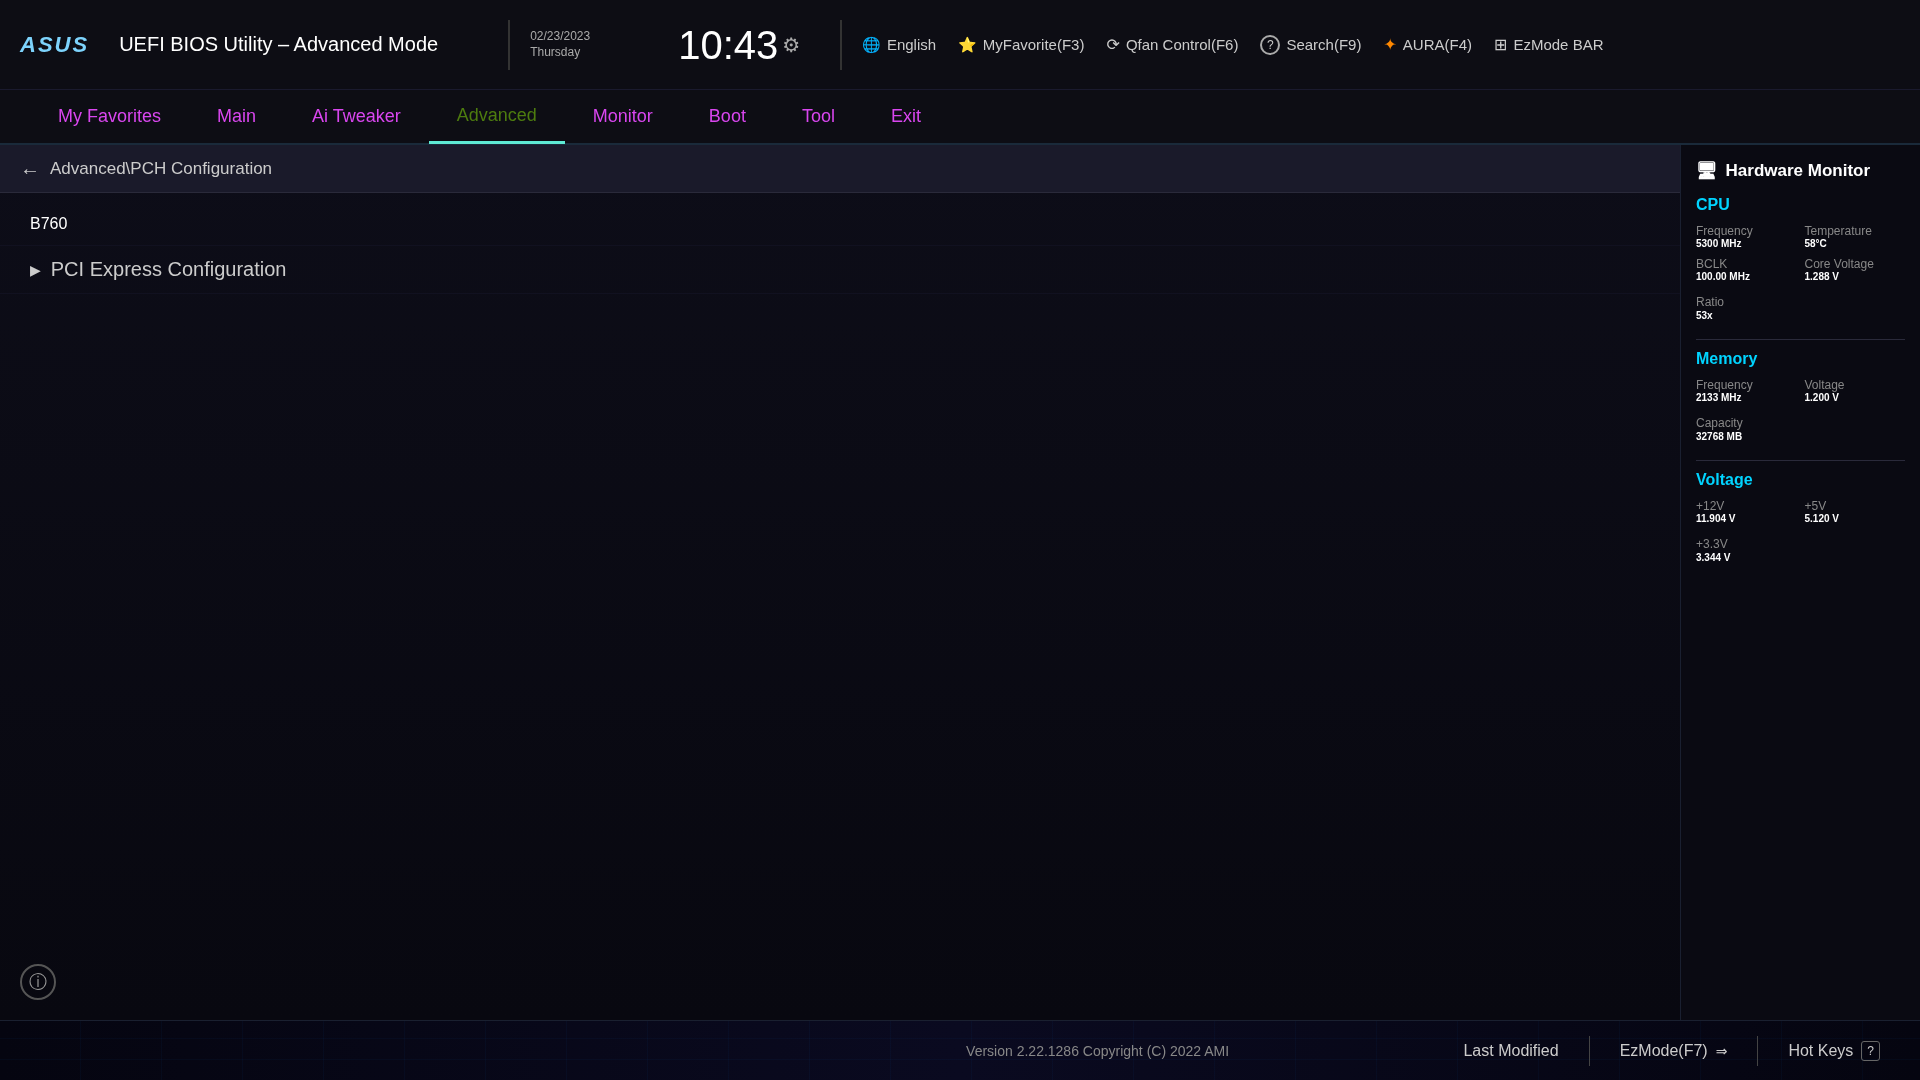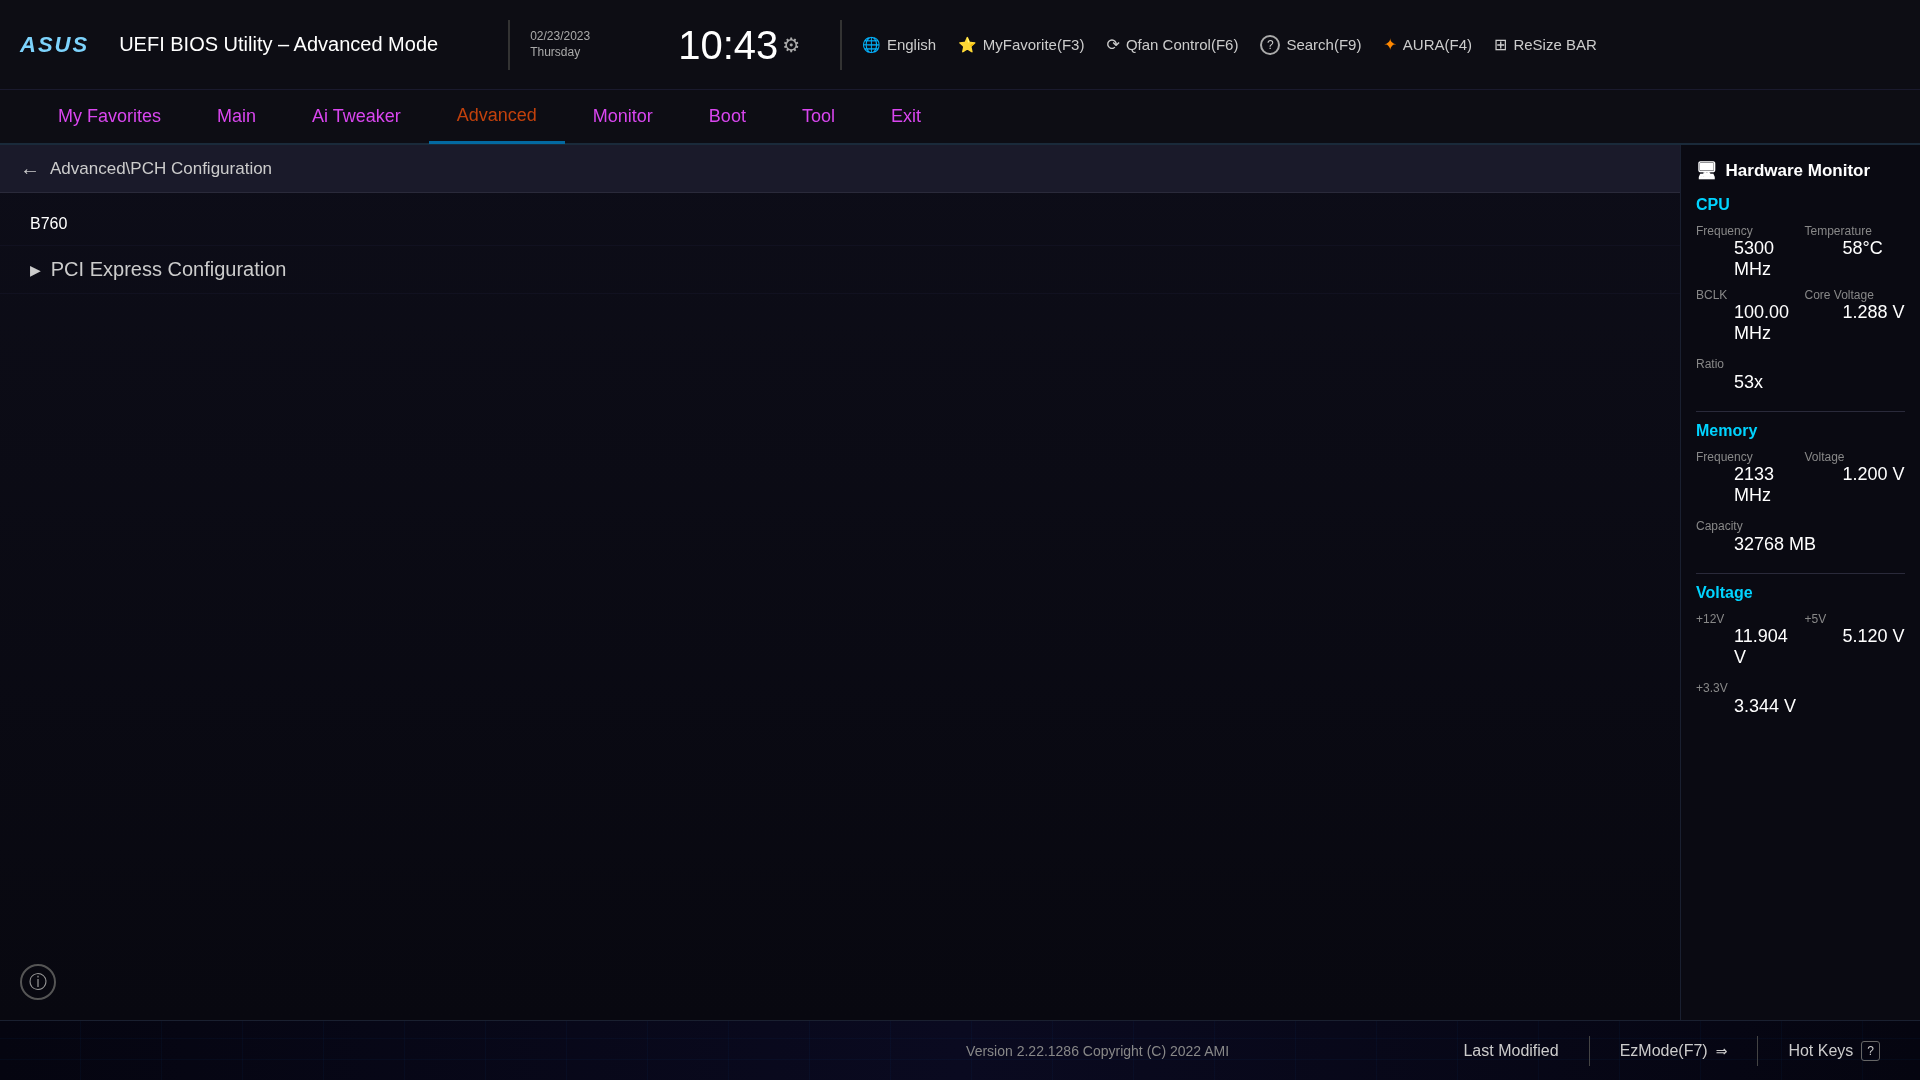--- a/index.html
+++ b/index.html
@@ -110,22 +110,22 @@
       font-size: 18px;
       padding: 0 28px;
       height: 55px;
       display: flex;
       align-items: center;
       cursor: pointer;
       position: relative;
     }
 
     .nav-item.active {
-      color: #c2410c;
-      border-bottom: 3px solid #0369a1;
+      color: #4d7c0f;
+      border-bottom: 3px solid #5eead4;
     }
 
     
     #content-wrapper {
       display: flex;
       height: calc(1080px - 90px - 55px - 60px);
     }
 
     
     #main-content {
@@ -258,23 +258,22 @@
       flex-direction: column;
     }
 
     .stat-label {
       color: #888888;
       font-size: 12px;
     }
 
     .stat-value {
       color: #ffffff;
-      font-size: 18px;
-      font-weight: 400;
-      margin-left: 38px;
+      font-size: 10px;
+      font-weight: 700;
     }
 
     .stat-single {
       margin-bottom: 10px;
     }
 
     .section-divider {
       border: none;
       border-top: 1px solid #2a2a3a;
       margin: 8px 0 10px 0;
@@ -398,21 +397,21 @@
     <div class="topbar-action">
       <span style="border:2px solid #aaa;border-radius:50%;width:20px;height:20px;display:inline-flex;align-items:center;justify-content:center;font-size:12px;">?</span>
       <span>Search(F9)</span>
     </div>
     <div class="topbar-action">
       <span style="font-size:16px;color:#ff8800;">✦</span>
       <span>AURA(F4)</span>
     </div>
     <div class="topbar-action">
       <span style="font-size:16px;">⊞</span>
-      <span>ReSize BAR</span>
+      <span>EzMode BAR</span>
     </div>
   </div>
 </div>
 
 <div id="main-nav">
   <div class="nav-item">
     <span>My Favorites</span>
   </div>
   <div class="nav-item">
     <span>Main</span>

